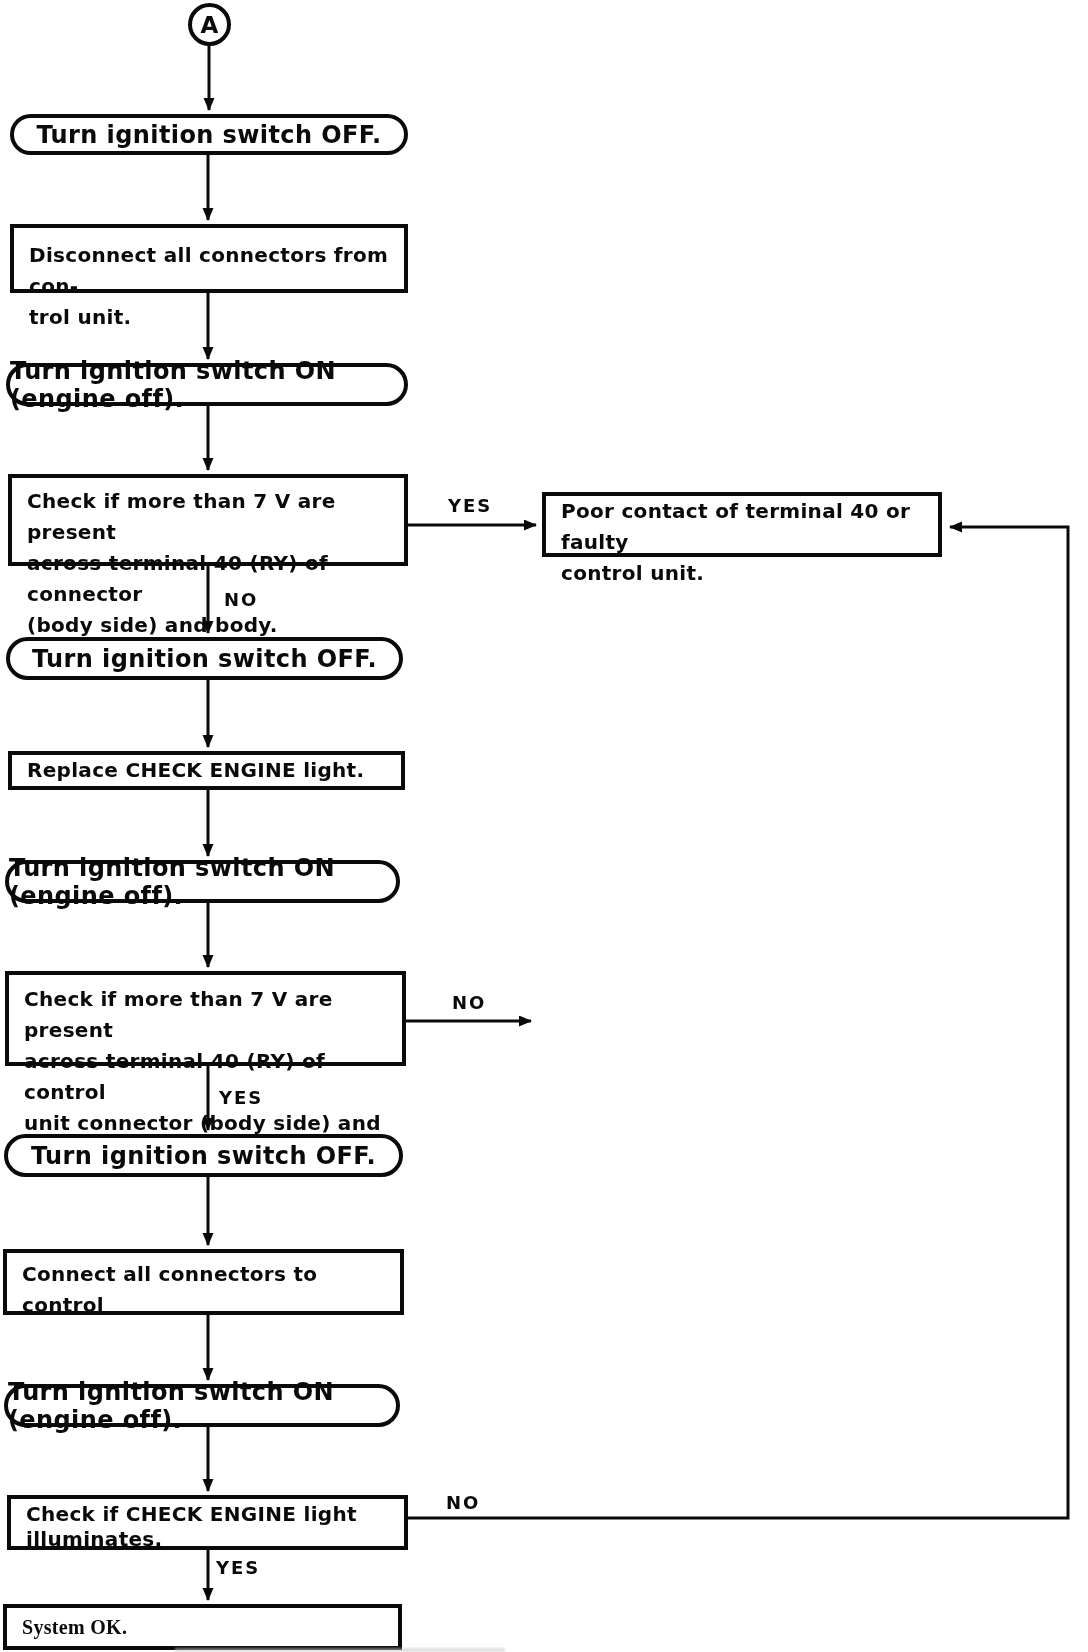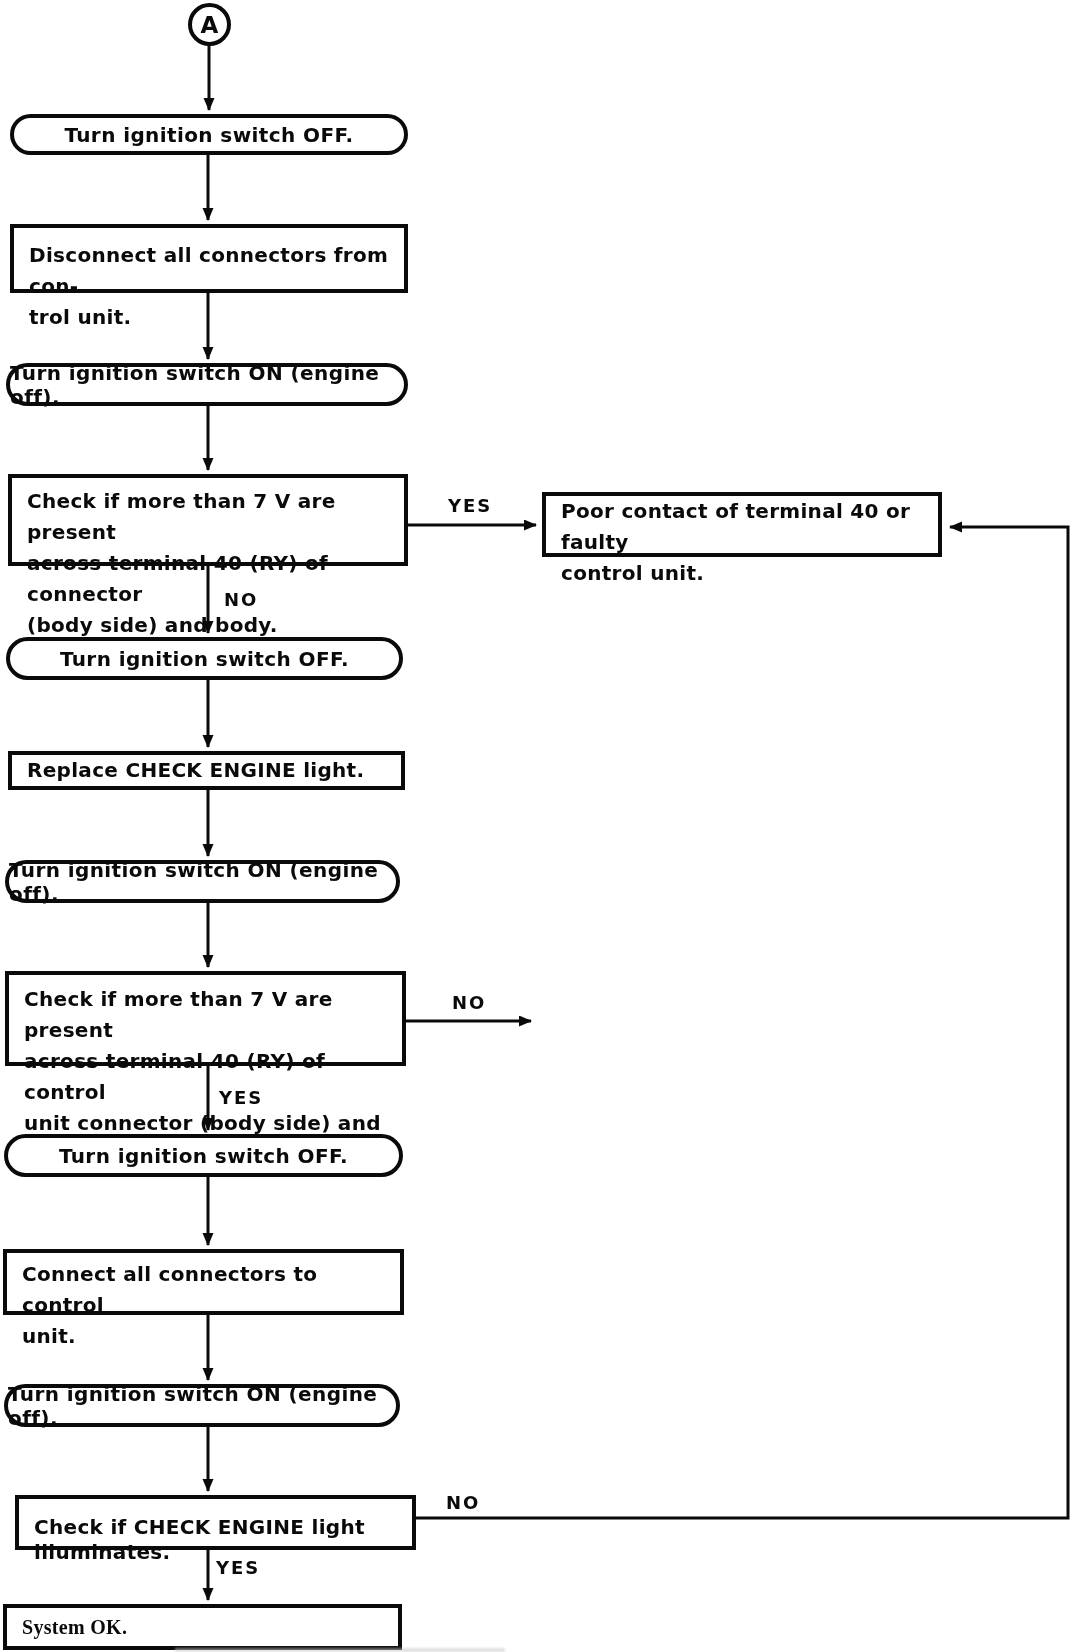--- a/index.html
+++ b/index.html
@@ -4,21 +4,21 @@
 <style>
   html,body{margin:0;padding:0;background:#ffffff;}
   .canvas{
     position:relative;width:1088px;height:1652px;background:#ffffff;overflow:hidden;
     font-family:"DejaVu Sans","Liberation Sans",sans-serif;
     font-weight:bold;color:#0a0a0a;
   }
   .wires{position:absolute;left:0;top:0;width:1088px;height:1652px;}
   .node{position:absolute;background:#ffffff;border:4px solid #0a0a0a;box-sizing:border-box;}
   .terminal{border-radius:23px;display:flex;align-items:center;justify-content:center;
-    font-size:20px;letter-spacing:0.4px;}
+    font-size:24px;letter-spacing:0.4px;}
   .process{font-size:20px;letter-spacing:0.3px;}
   .process .ln{display:block;padding-left:15px;padding-right:6px;line-height:31px;}
   .vcenter{display:flex;align-items:center;}
   .connector-circle{position:absolute;border:4px solid #0a0a0a;border-radius:50%;
     display:flex;align-items:center;justify-content:center;font-size:23px;background:#fff;box-sizing:border-box;}
   .edge-label{position:absolute;font-size:18px;letter-spacing:2px;}
   .artifact{position:absolute;background:#c9c9c9;opacity:.55;filter:blur(1px);}
 </style>
 </head>
 <body>
@@ -97,28 +97,27 @@
     <span class="ln">unit connector (body side) and body.</span>
   </div>
 
 
   <div class="node terminal" style="left:4px;top:1134px;width:399px;height:43px;">
     <span>Turn ignition switch OFF.</span>
   </div>
 
   <div class="node process" style="left:3px;top:1249px;width:401px;height:66px;padding-top:6px;">
     <span class="ln">Connect all connectors to control</span>
-    <span class="ln">unit.</span>
   </div>
 
   <div class="node terminal" style="left:4px;top:1384px;width:396px;height:43px;">
     <span>Turn ignition switch ON (engine off).</span>
   </div>
 
-  <div class="node process" style="left:15px;top:1495px;width:401px;height:55px;padding-top:16px;">
+  <div class="node process" style="left:7px;top:1495px;width:401px;height:55px;padding-top:3px;">
     <span class="ln" style="line-height:25px;">Check if CHECK ENGINE light</span>
     <span class="ln" style="line-height:25px;">illuminates.</span>
   </div>
 
   <div class="node process vcenter" style="left:3px;top:1604px;width:399px;height:46px;font-family:Liberation Serif, serif;">
     <span class="ln">System OK.</span>
   </div>
 
   <span class="edge-label" style="left:448px;top:495px;">YES</span>
   <span class="edge-label" style="left:224px;top:589px;">NO</span>

